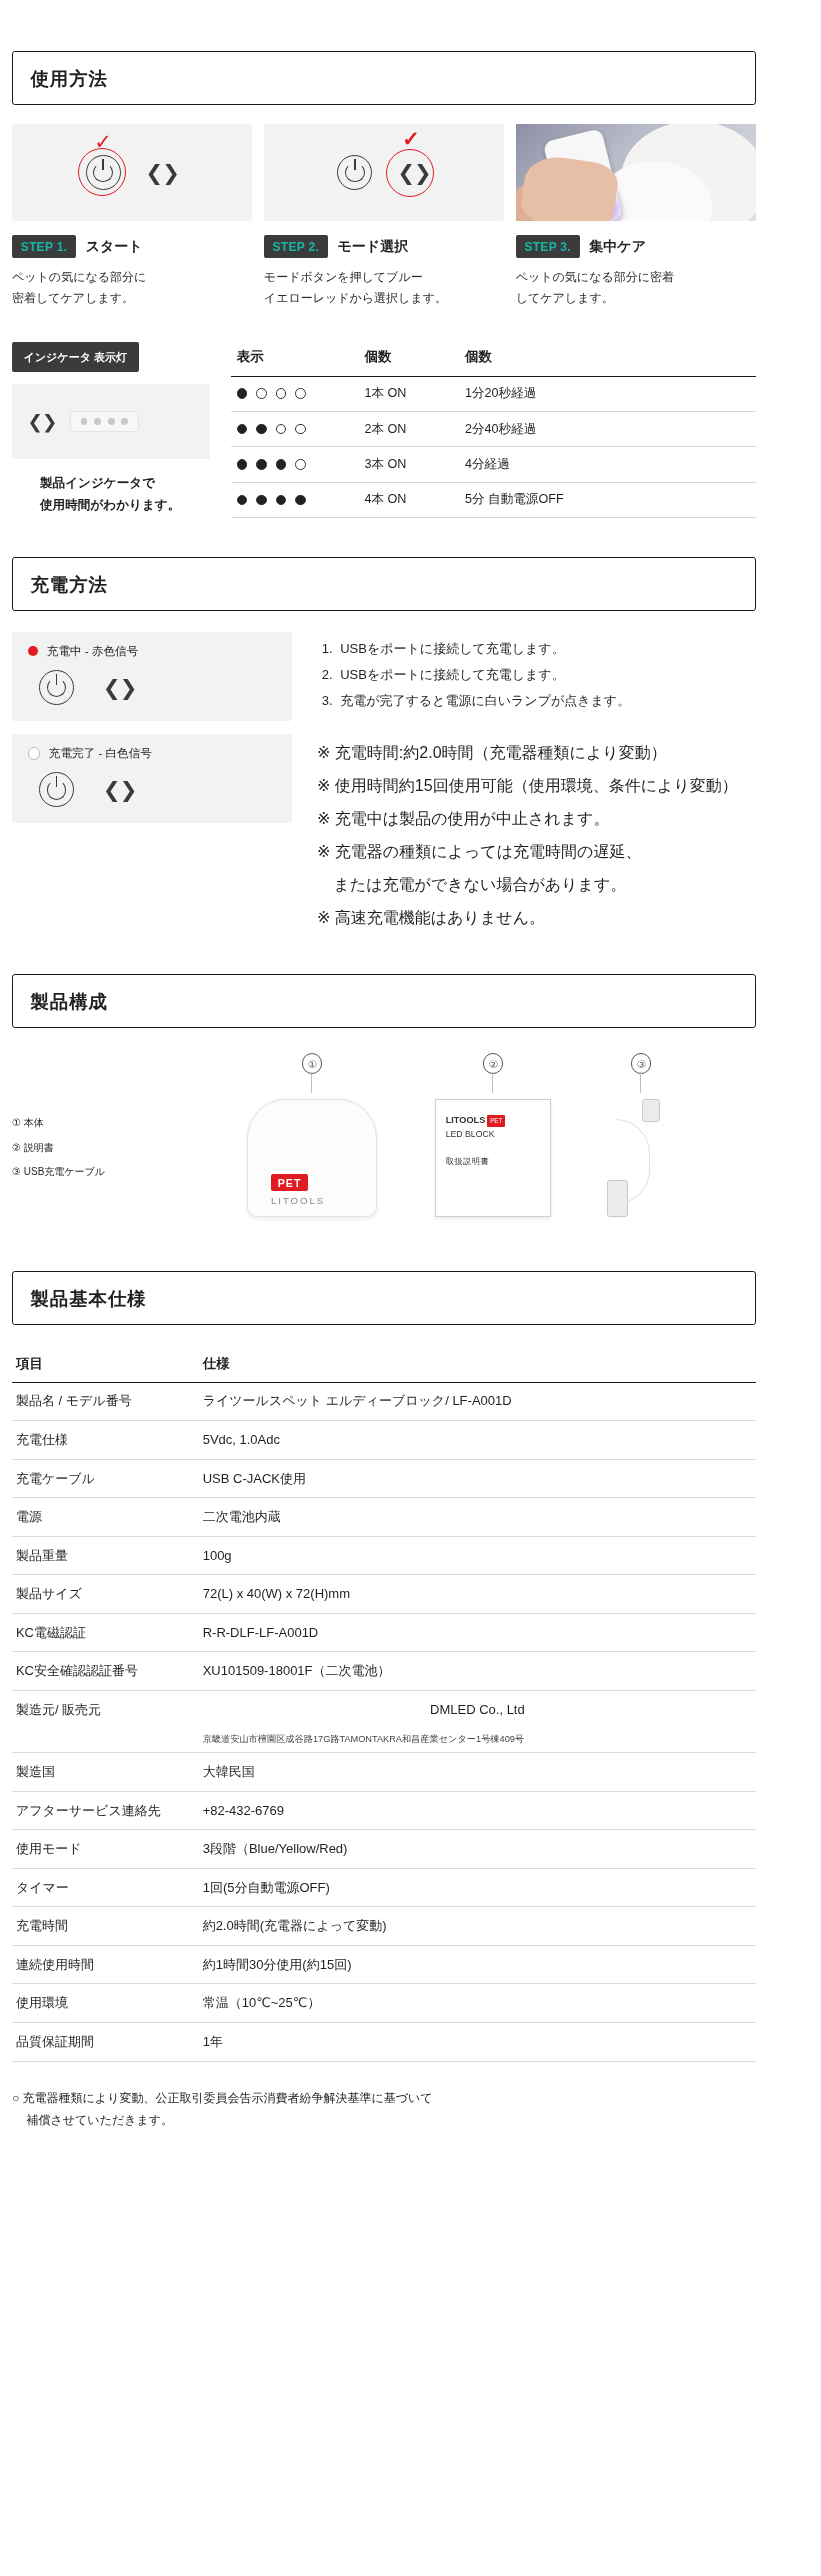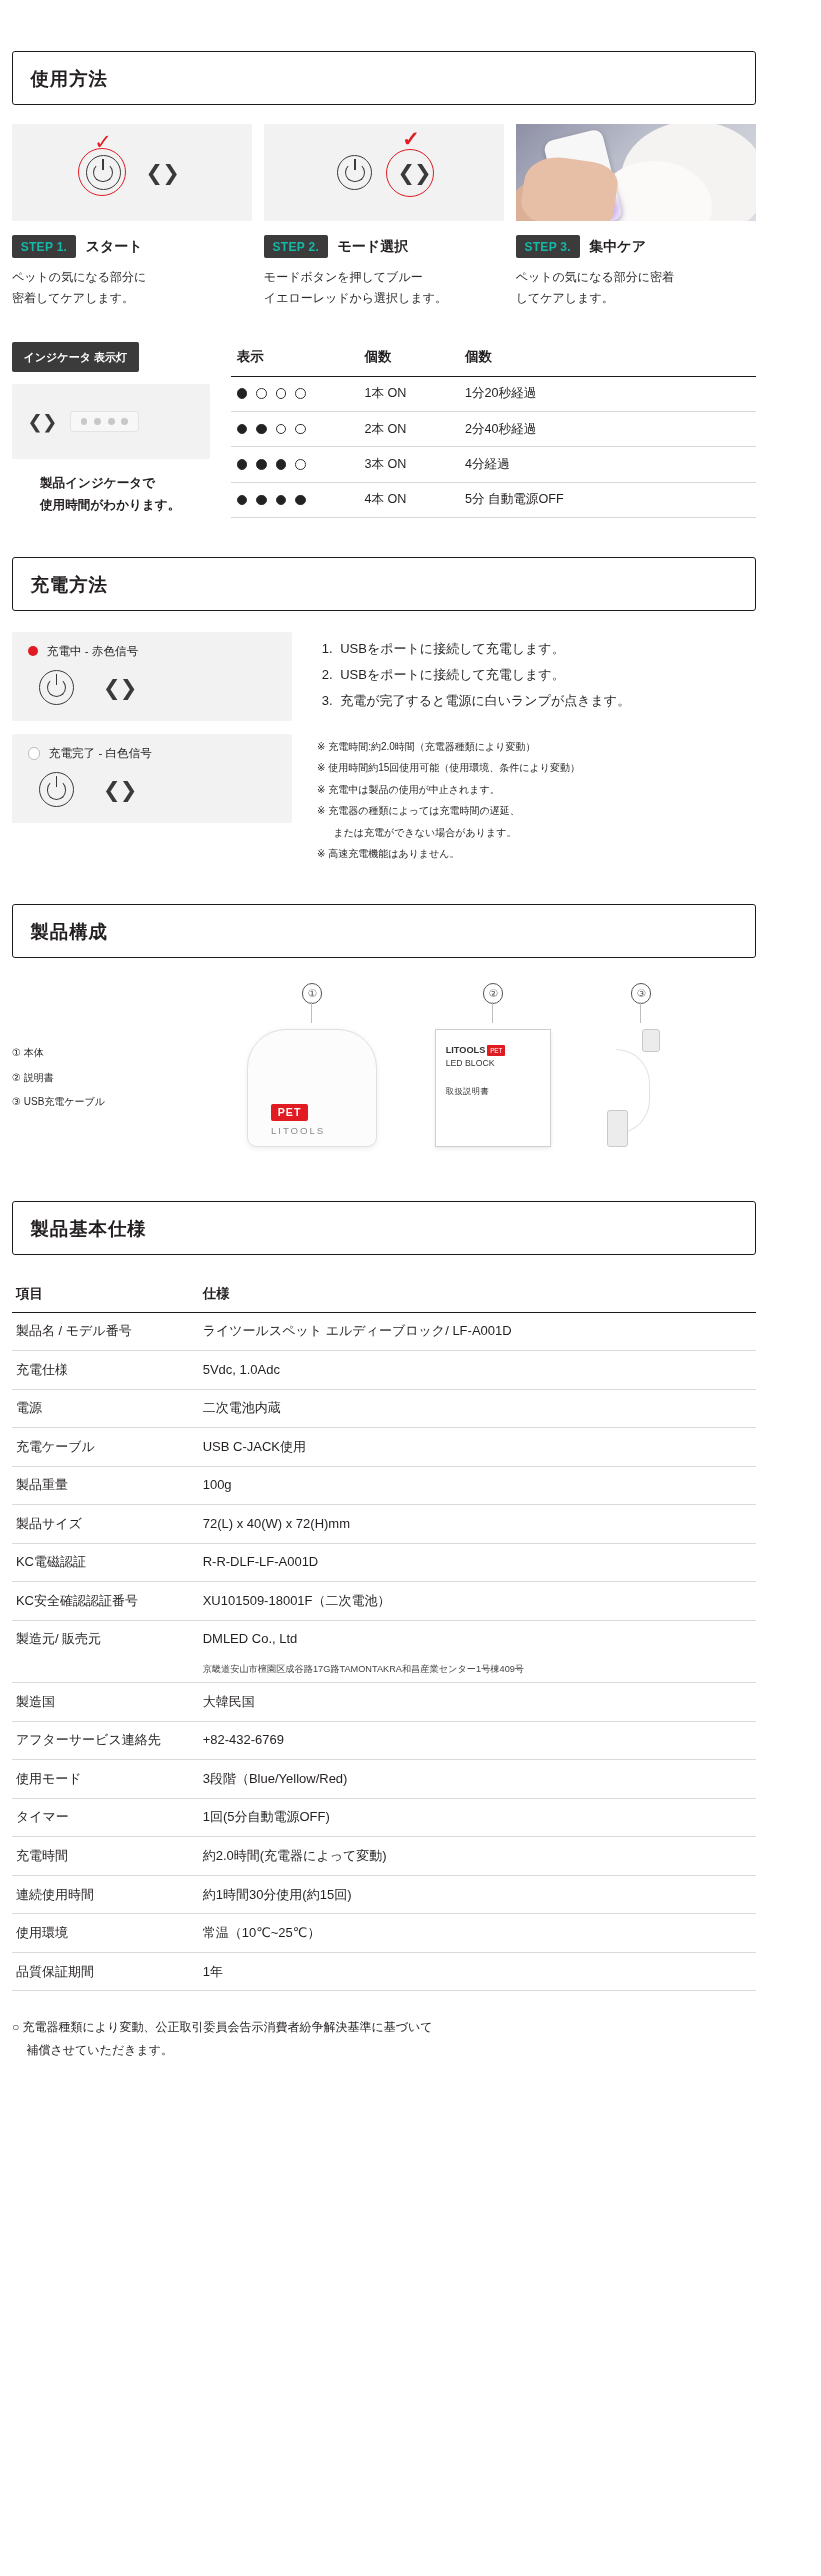--- a/index.html
+++ b/index.html
@@ -114,21 +114,21 @@
   }
   .charge-box + .charge-box{margin-top:13.5px;}
   .sig{display:flex;align-items:center;gap:8.7px;font-size:11.6px;}
   .sig .dot{width:10.6px;height:10.6px;border-radius:50%;}
   .sig .dot.red{background:#e11b22;}
   .sig .dot.white{background:#ffffff;border:1px solid #bdbdbd;}
   .charge-dev{display:flex;align-items:center;gap:29px;margin-top:11.6px;padding-left:11.6px;}
   .charge-right{flex:1;padding-top:3.9px;}
   .ol{margin:0;padding-left:19.3px;font-size:13px;line-height:2.0;}
   .ol li{padding-left:3.9px;}
-  .notes{margin-top:23px;font-size:10px;line-height:1.95;}
+  .notes{margin-top:23px;font-size:16px;line-height:1.95;}
   .notes div{margin-bottom:1.9px;}
   .notes .ind2{padding-left:16.4px;}
 
   
   .comp-wrap{display:flex;margin-top:25px;}
   .comp-list{width:208px;font-size:10px;line-height:2.45;padding-top:58px;}
   .comp-art{flex:1;position:relative;height:179px;}
   .circ{
     width:18.4px;height:18.4px;border:1px solid #555;border-radius:50%;
     font-size:10.6px;display:flex;align-items:center;justify-content:center;color:#555;
@@ -420,46 +420,46 @@
     <tbody>
       <tr>
             <td class="k">製品名 / モデル番号</td>
             <td>ライツールスペット エルディーブロック/ LF-A001D</td>
           </tr>
       <tr>
             <td class="k">充電仕様</td>
             <td>5Vdc, 1.0Adc</td>
           </tr>
       <tr>
+            <td class="k">充電ケーブル</td>
+            <td>USB C-JACK使用</td>
+          </tr>
+      <tr>
             <td class="k">電源</td>
             <td>二次電池内蔵</td>
           </tr>
       <tr>
-            <td class="k">充電ケーブル</td>
-            <td>USB C-JACK使用</td>
-          </tr>
-      <tr>
             <td class="k">製品重量</td>
             <td>100g</td>
           </tr>
       <tr>
             <td class="k">製品サイズ</td>
             <td>72(L) x 40(W) x 72(H)mm</td>
           </tr>
       <tr>
             <td class="k">KC電磁認証</td>
             <td>R-R-DLF-LF-A001D</td>
           </tr>
       <tr>
             <td class="k">KC安全確認認証番号</td>
             <td>XU101509-18001F（二次電池）</td>
           </tr>
       <tr style="border-bottom:none;">
             <td class="k" style="border-bottom:none;">製造元/ 販売元</td>
-            <td style="border-bottom:none;padding-bottom:1.9px;">DMLED Co., Ltd</td>
+            <td style="border-bottom:none;padding-bottom:1.9px;text-align:center;">DMLED Co., Ltd</td>
           </tr>
       <tr>
             <td class="k"></td>
             <td class="tiny">京畿道安山市檀園区成谷路17G路TAMONTAKRA和昌産業センター1号棟409号</td>
           </tr>
       <tr>
             <td class="k">製造国</td>
             <td>大韓民国</td>
           </tr>
       <tr>

